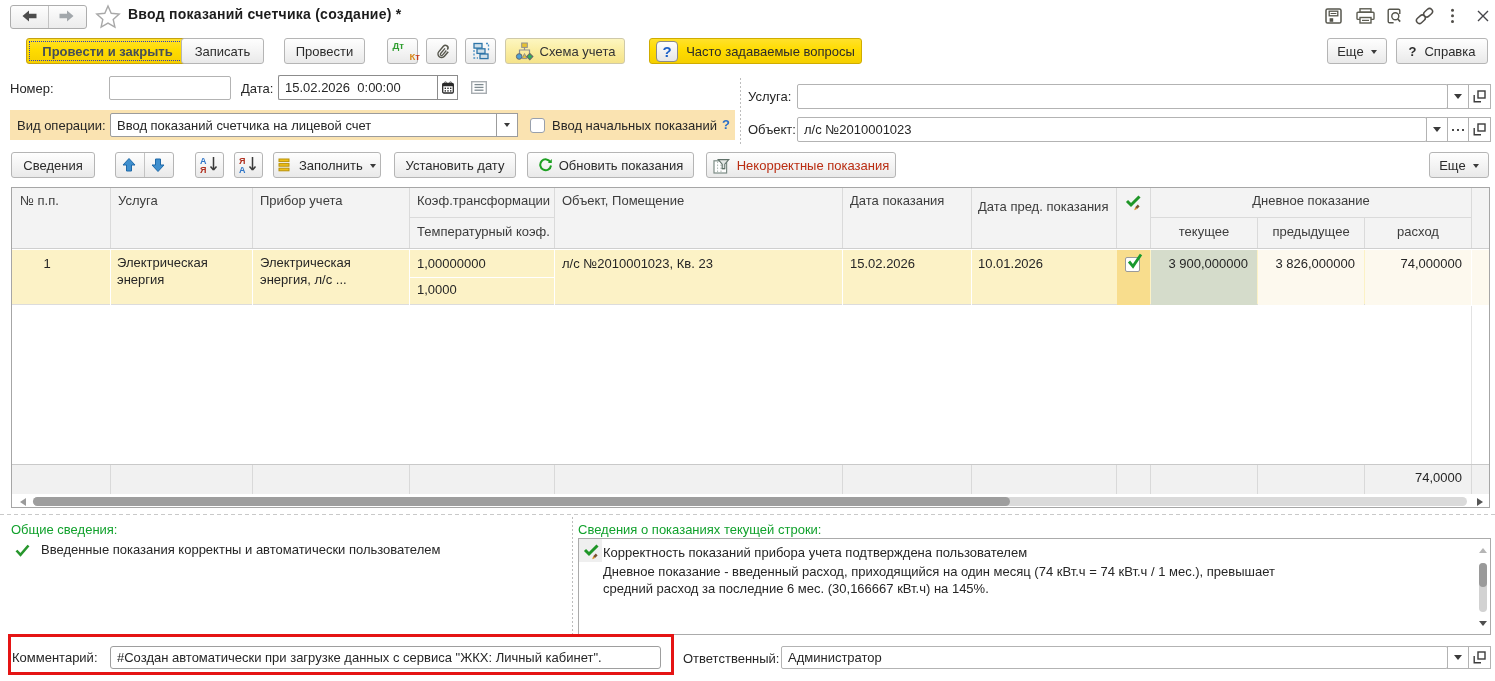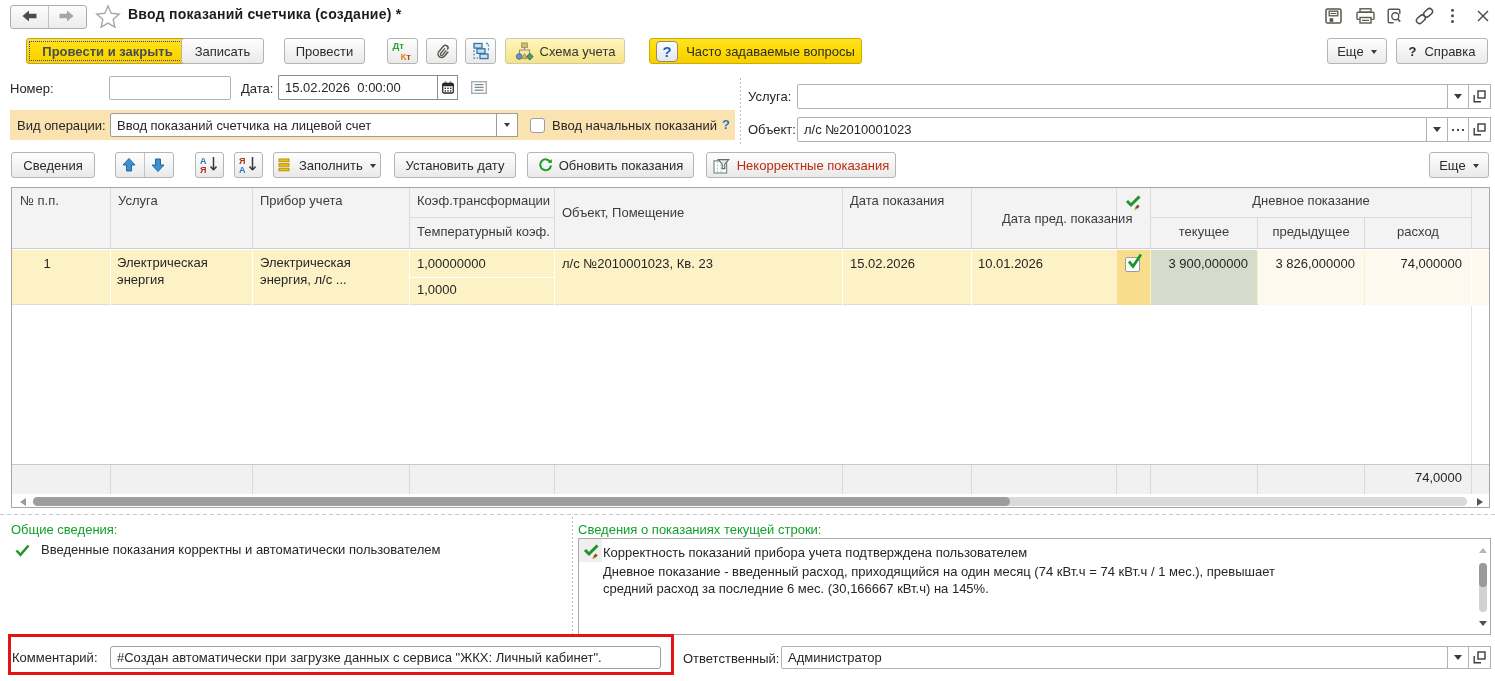--- a/index.html
+++ b/index.html
@@ -69,21 +69,21 @@
     </svg>
 
 <div class="btn btn-yel" style="left:10px;top:38px;width:163px;outline:1px dotted #2b3cc4;outline-offset:-4px;">
       <b style="font-size:13px;color:#454e58;">Провести и закрыть</b>
     </div>
 <div class="btn" style="left:181px;top:38px;width:83px;">Записать</div>
 <div class="btn" style="left:284px;top:38px;width:81px;">Провести</div>
 <div class="btn" style="left:387px;top:38px;width:31px;font-size:9.5px;font-weight:bold;">
       <div style="position:relative;width:20px;height:20px;text-decoration:underline;">
         <span style="position:absolute;left:0;top:-1px;color:#2f9e2f;">Дт</span>
-        <span style="position:absolute;left:8px;bottom:-1px;text-align:center;"><span style="color:#d98a1c;">К</span><span style="color:#c23a1c;">т</span></span>
+        <span style="position:absolute;left:17px;bottom:-1px;text-align:center;"><span style="color:#d98a1c;">К</span><span style="color:#c23a1c;">т</span></span>
       </div>
     </div>
 <div class="btn" style="left:426px;top:38px;width:31px;">
 <svg width="18" height="18" viewBox="0 0 18 18">
         <g transform="rotate(40 9 9)">
           <path d="M12.2 4.5 a2.6 2.6 0 0 0 -5.2 0 v7 a3.6 3.6 0 0 0 7.2 0 v-6" fill="none" stroke="#57574d" stroke-width="1.5"></path>
           <path d="M9.6 5 v6.8 a1.2 1.2 0 0 0 2.4 0 v-6" fill="none" stroke="#57574d" stroke-width="1.3"></path>
         </g>
       </svg>
 </div>
@@ -256,23 +256,23 @@
 <div class="abs" style="left:410px;top:217px;width:144px;height:1px;background:#dadada;"></div>
 <div class="abs" style="left:1151px;top:217px;width:320px;height:1px;background:#dadada;"></div>
 <div class="abs" style="left:1257px;top:218px;width:1px;height:30px;background:#dadada;"></div>
 <div class="abs" style="left:1364px;top:218px;width:1px;height:30px;background:#dadada;"></div>
 
 <div class="hdrcell" style="left:20px;top:193px;">№ п.п.</div>
 <div class="hdrcell" style="left:118px;top:193px;">Услуга</div>
 <div class="hdrcell" style="left:260px;top:193px;">Прибор учета</div>
 <div class="hdrcell" style="left:417px;top:193px;">Коэф.трансформации</div>
 <div class="hdrcell" style="left:417px;top:224px;">Температурный коэф.</div>
-<div class="hdrcell" style="left:562px;top:205px;">Объект, Помещение</div>
+<div class="hdrcell" style="left:562px;top:193px;">Объект, Помещение</div>
 <div class="hdrcell" style="left:850px;top:193px;">Дата показания</div>
-<div class="hdrcell" style="left:978px;top:211px;margin-left:24px;">Дата пред. показания</div>
+<div class="hdrcell" style="left:978px;top:199px;">Дата пред. показания</div>
 <div class="hdrcell" style="left:1151px;top:193px;width:320px;text-align:center;">Дневное показание</div>
 <div class="hdrcell" style="left:1151px;top:224px;width:106px;text-align:center;">текущее</div>
 <div class="hdrcell" style="left:1258px;top:224px;width:106px;text-align:center;">предыдущее</div>
 <div class="hdrcell" style="left:1365px;top:224px;width:106px;text-align:center;">расход</div>
 <svg class="abs" style="left:1125px;top:194px;" width="17" height="17" viewBox="0 0 17 17">
       <path d="M2 7 l4 4 L14.5 2.5" fill="none" stroke="#1f9627" stroke-width="3"></path>
       <path d="M10.2 13.2 l2.6 -2.6 1.8 1.8 -2.6 2.6 z" fill="#7a5230"></path>
       <path d="M9.2 16.2 l1 -3 1.9 1.9 z" fill="#d98a1c"></path>
     </svg>
 

